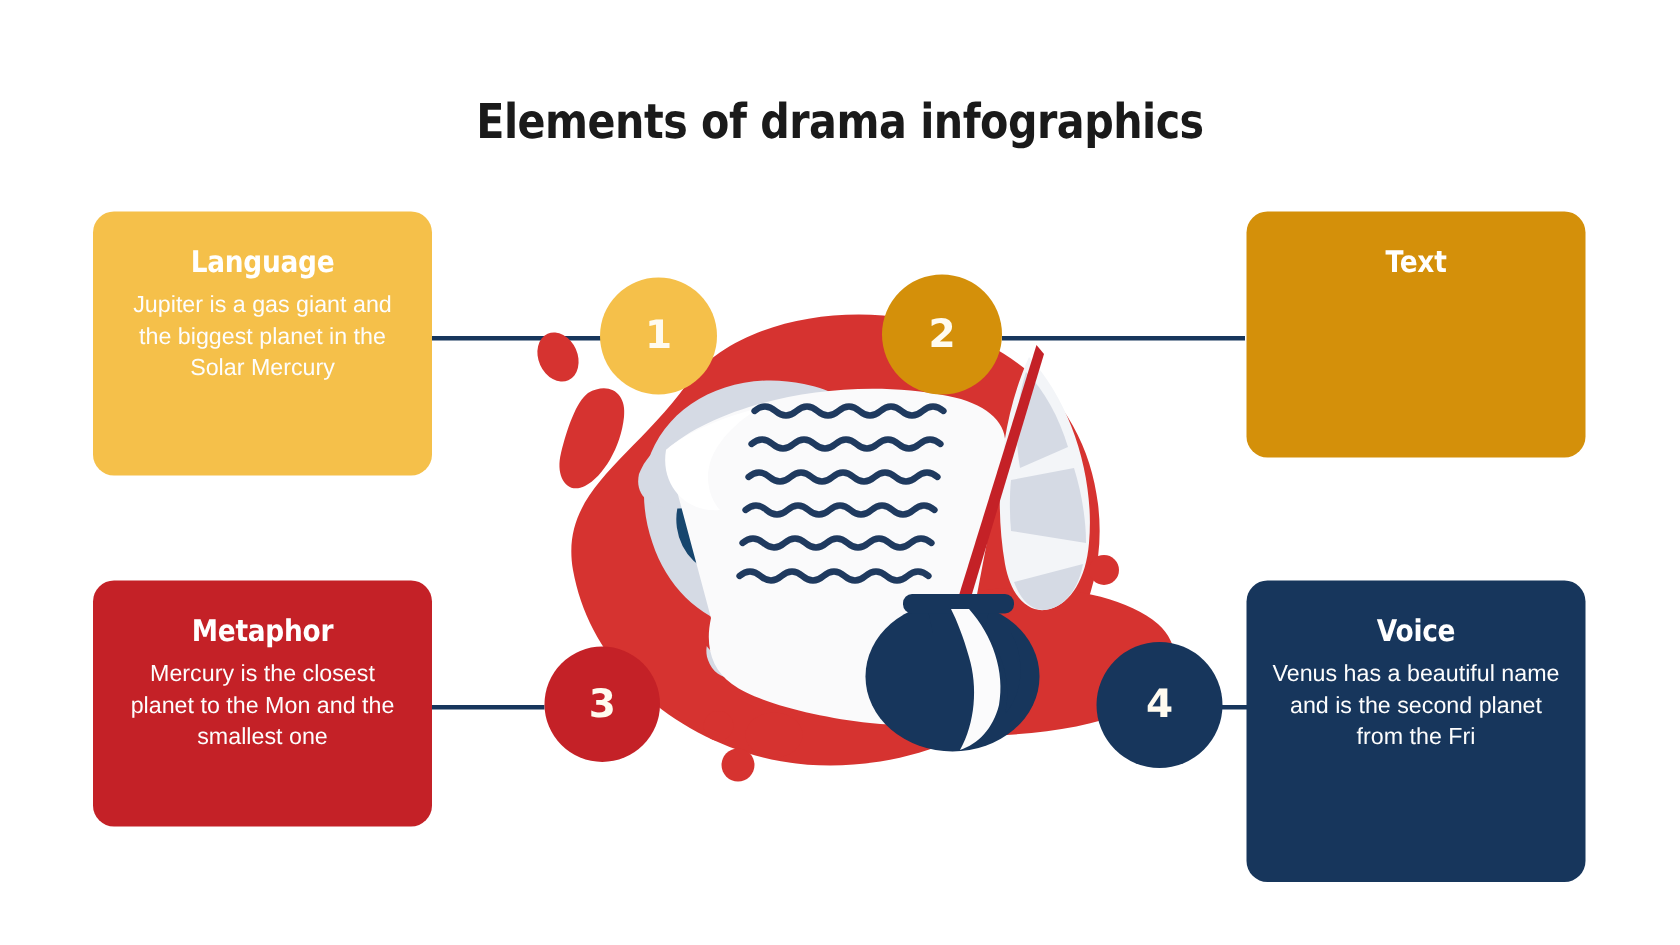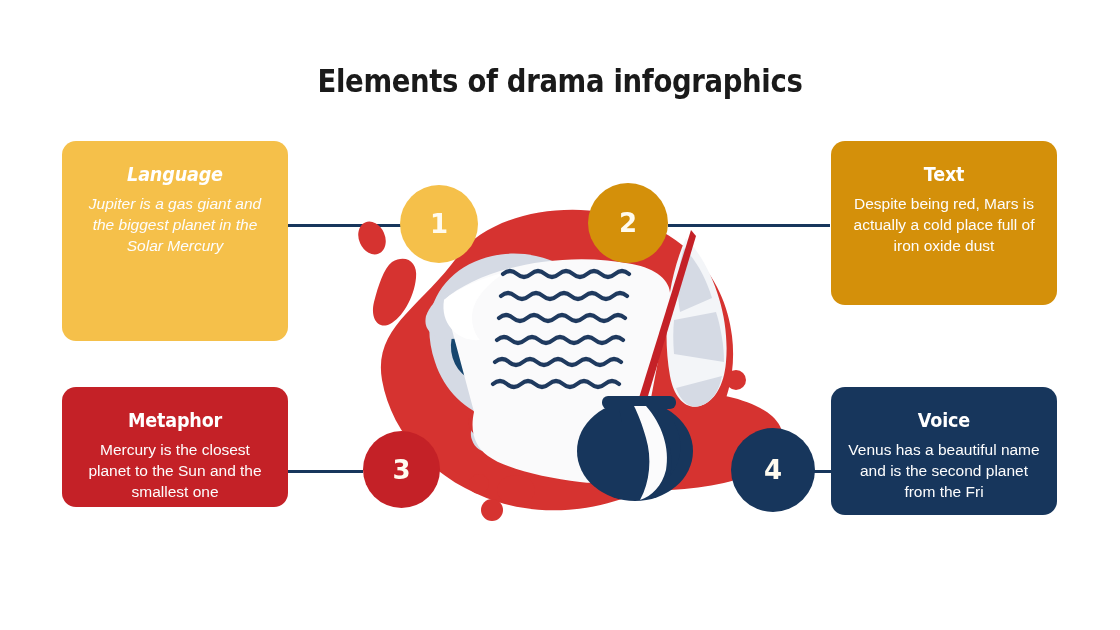--- a/index.html
+++ b/index.html
@@ -63,24 +63,24 @@
     letter-spacing: -0.2px;
     transform: scaleX(0.88);
     margin-bottom: 9px;
   }
   .card-text {
     font-size: 15.5px;
     line-height: 1.34;
     color: #fdfdfd;
   }
 
-  #card-language { left: 62px;  top: 141px; height: 200px; background: #F5C04A; font-style: italic; }
+  #card-language { left: 62px;  top: 141px; height: 176px; background: #F5C04A; }
   #card-text     { left: 831px; top: 141px; height: 164px; background: #D4900A; }
-  #card-metaphor { left: 62px;  top: 387px; height: 120px; background: #C42127; }
-  #card-voice    { left: 831px; top: 387px; height: 128px; background: #17365C; }
+  #card-metaphor { left: 62px;  top: 387px; height: 164px; background: #C42127; }
+  #card-voice    { left: 831px; top: 387px; height: 201px; background: #17365C; }
 
   
   .step-circle {
     position: absolute;
     border-radius: 50%;
     display: flex;
     align-items: center;
     justify-content: center;
     font-family: "DejaVu Sans", sans-serif;
     font-weight: bold;
@@ -191,26 +191,25 @@
   </svg>
 </div>
 
 <div class="card" id="card-language">
   <div class="card-title">Language</div>
   <div class="card-text">Jupiter is a gas giant and the biggest planet in the Solar Mercury</div>
 </div>
 
 <div class="card" id="card-text">
   <div class="card-title">Text</div>
-  <div class="card-text">Despite being red, Mars is actually a cold place full of iron oxide dust</div>
 </div>
 
 <div class="card" id="card-metaphor">
   <div class="card-title">Metaphor</div>
-  <div class="card-text">Mercury is the closest planet to the Sun and the smallest one</div>
+  <div class="card-text">Mercury is the closest planet to the Mon and the smallest one</div>
 </div>
 
 <div class="card" id="card-voice">
   <div class="card-title">Voice</div>
   <div class="card-text">Venus has a beautiful name and is the second planet from the Fri</div>
 </div>
 
 <div class="step-circle" id="step-1">1</div>
 <div class="step-circle" id="step-2">2</div>
 <div class="step-circle" id="step-3">3</div>

